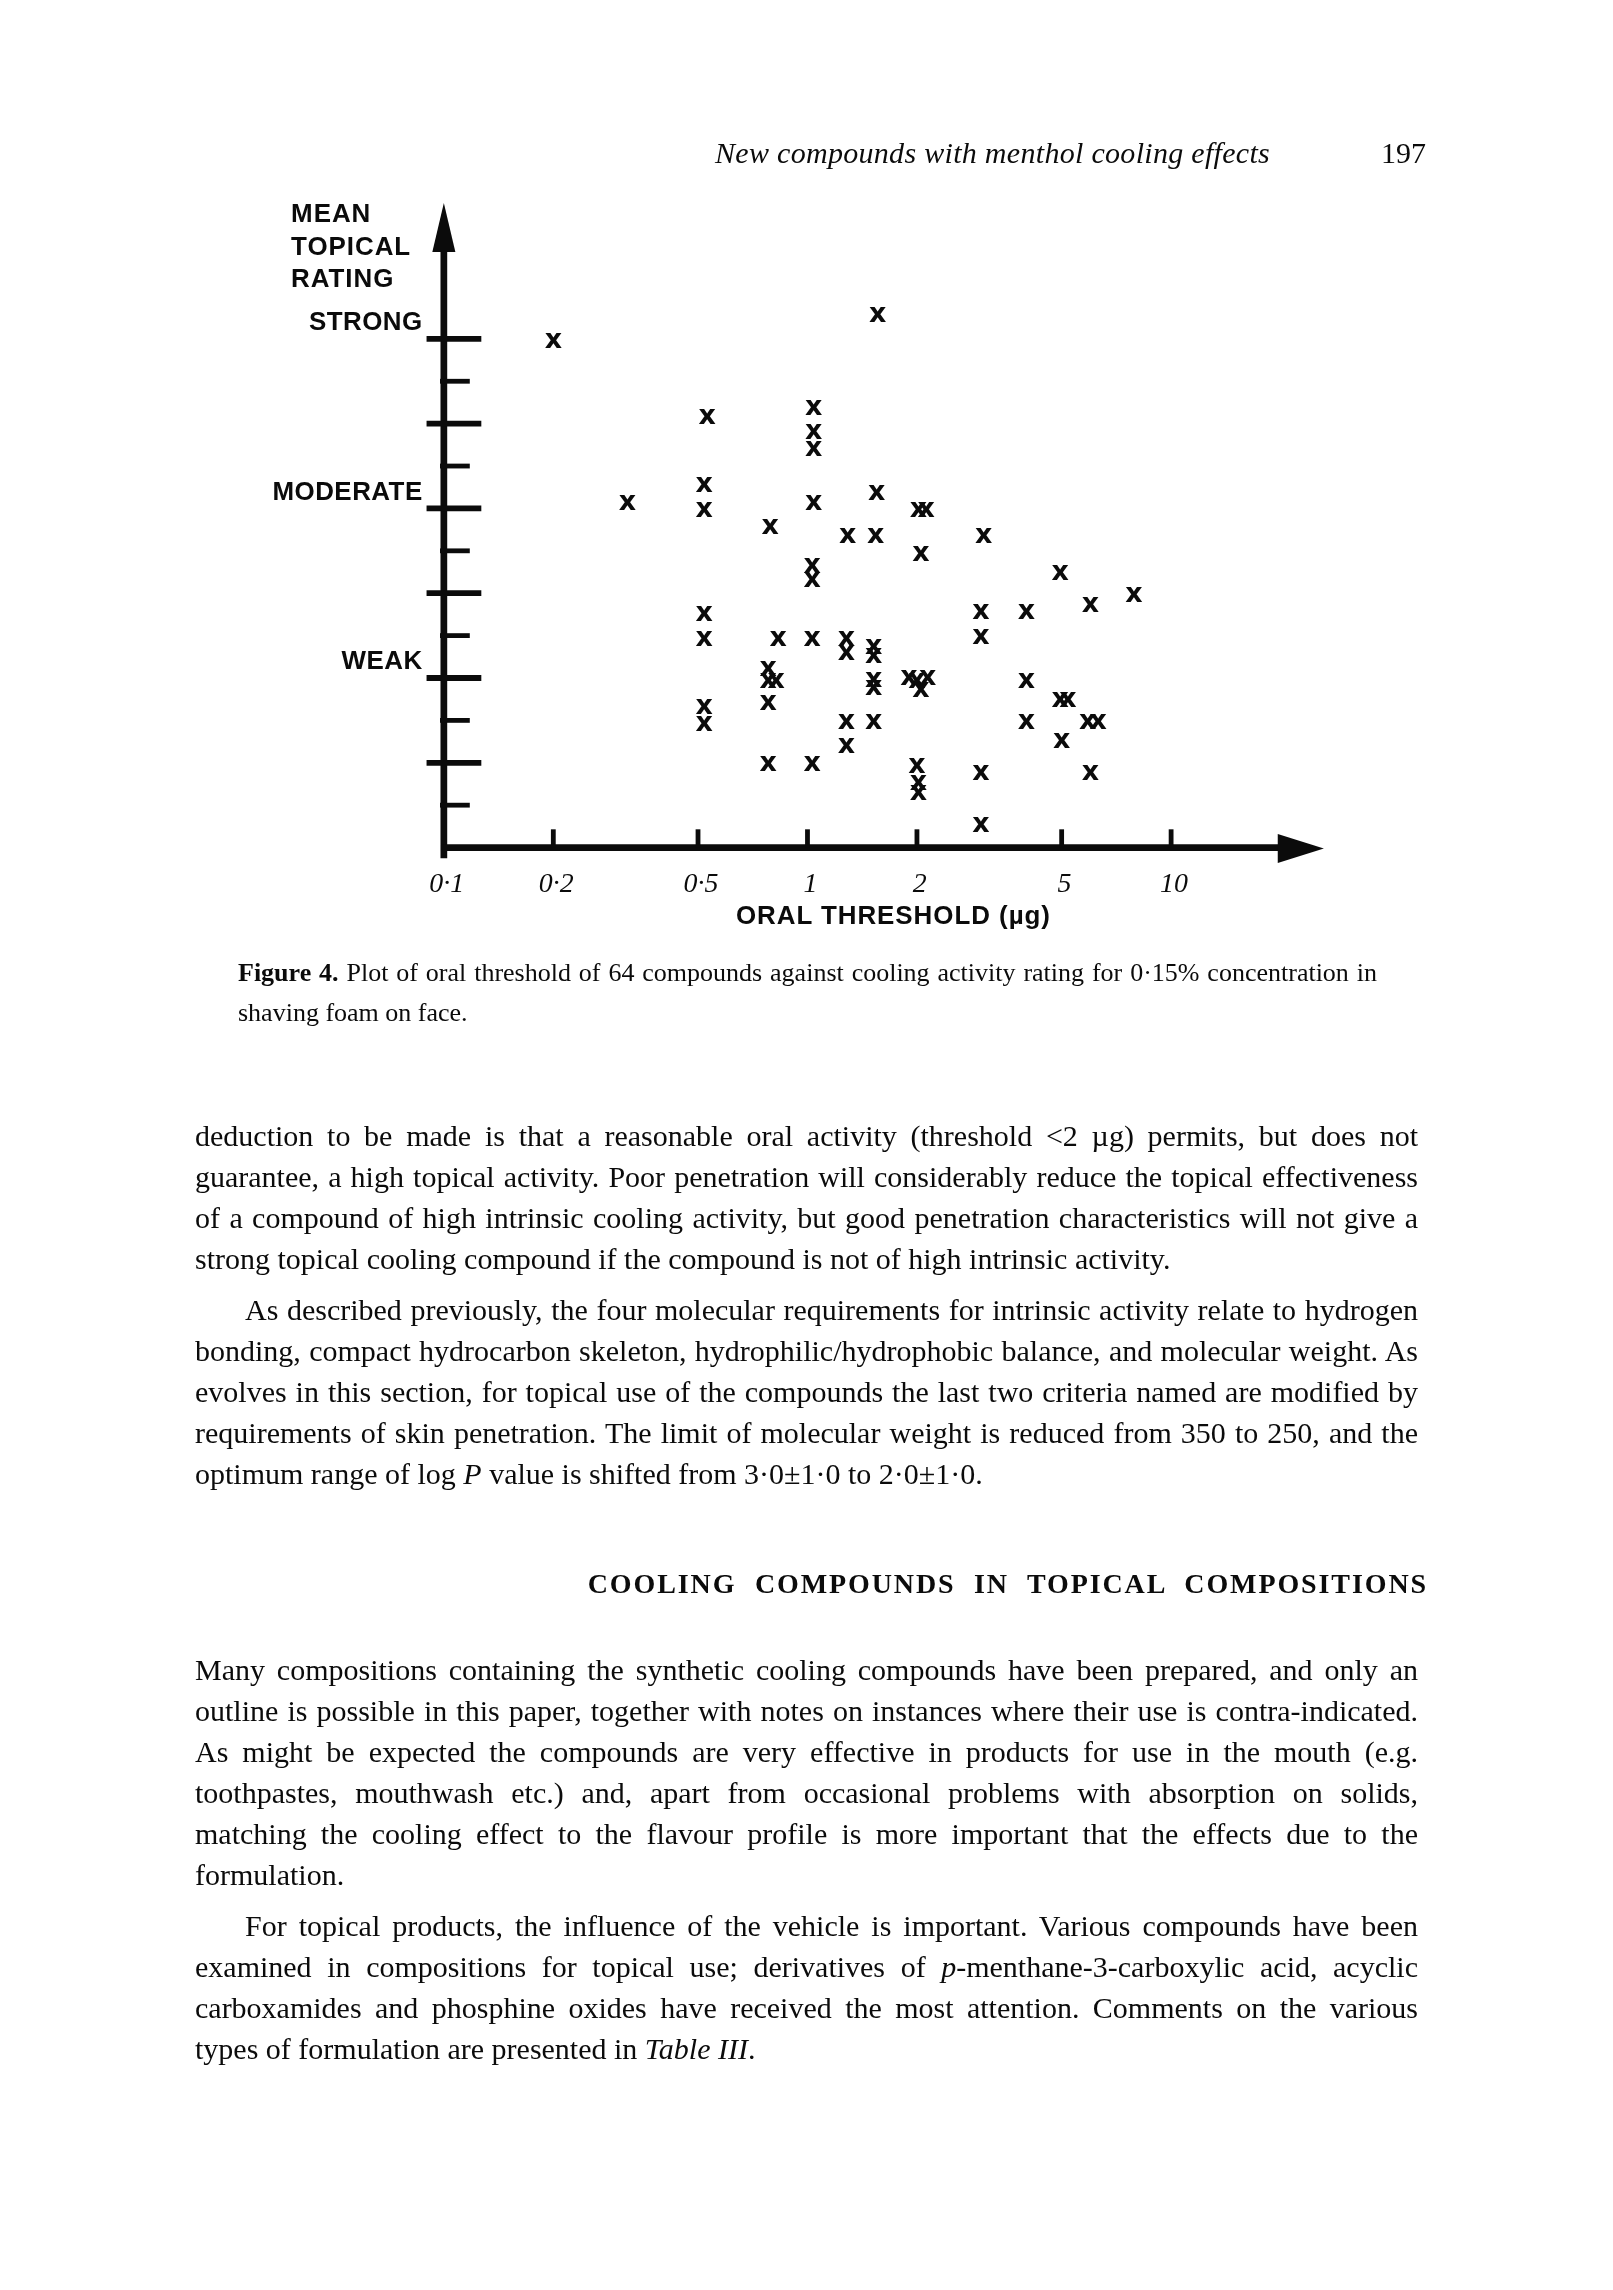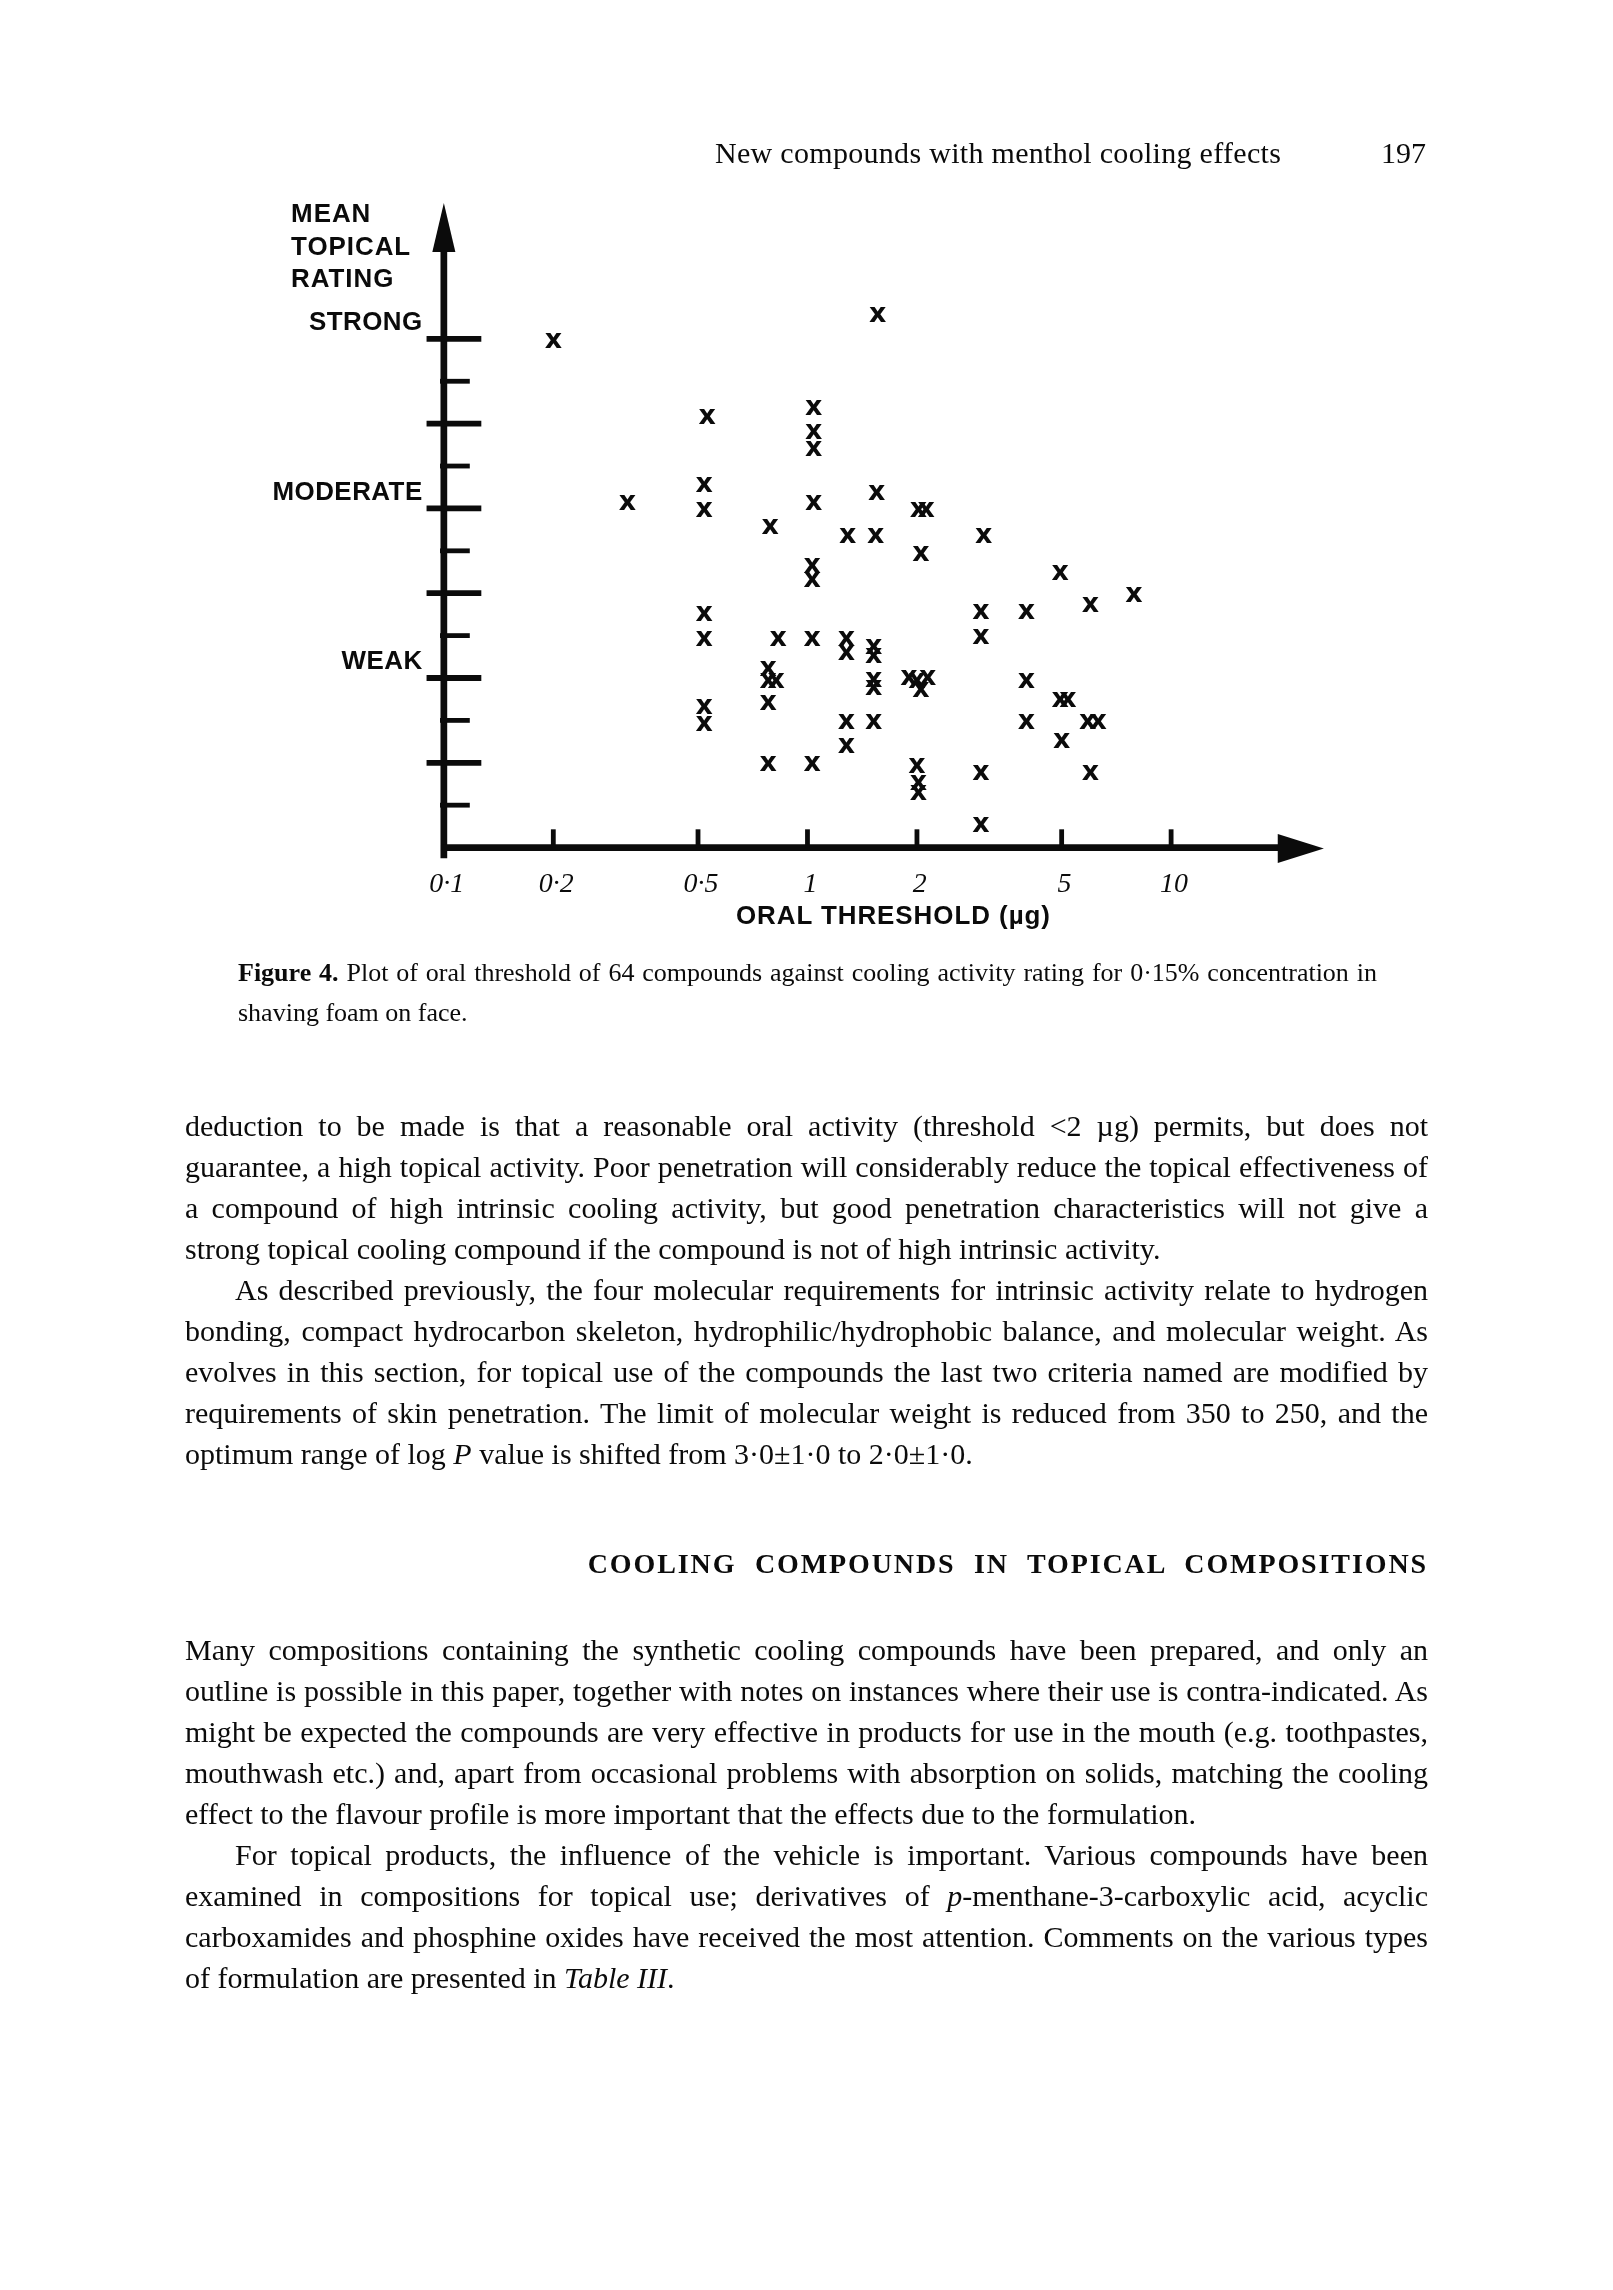--- a/index.html
+++ b/index.html
@@ -5,37 +5,37 @@
   html,body{margin:0;padding:0;background:#e8e8e8;}
   .page{
     position:relative;width:1614px;height:2290px;margin:0 auto;
     background:#ffffff;color:#0b0b0b;overflow:hidden;
     font-family:"Liberation Serif",serif;
   }
   .running-head{
     position:absolute;top:112px;left:715px;width:711px;
     display:flex;justify-content:space-between;align-items:baseline;
   }
-  .running-head .title{font-size:30px;letter-spacing:0.3px;}
+  .running-head .title{font-style:italic;font-size:30px;letter-spacing:0.3px;}
   .running-head .pagenum{font-size:30px;margin-top:24px;}
   .figure-svg{position:absolute;left:0;top:0;width:1614px;height:1038px;}
   .figure-svg text{fill:#0b0b0b;}
   .xticklab{font:italic 29px "Liberation Serif",serif;}
   .yticklab{font:bold 27px "Liberation Sans",sans-serif;letter-spacing:.5px;}
   .axlab{font:bold 27px "Liberation Sans",sans-serif;letter-spacing:1px;}
   .marker{font:bold 28px "DejaVu Sans",sans-serif;}
   .caption{
     position:absolute;left:238px;top:953px;width:1139px;
     font-size:26px;line-height:40px;text-align:justify;
   }
   .bodytext{
     position:absolute;left:185px;top:1105px;width:1243px;
     font-size:30px;line-height:41px;text-align:justify;
   }
-  .bodytext p{margin:0;}
+  .bodytext p{margin:10px;}
   .bodytext p.indent{text-indent:50px;}
   .section-heading{
     margin:69px 0 44px 0;
     font-size:28px;letter-spacing:1.9px;word-spacing:9.6px;line-height:42px;
     text-align:right;
   }
   .i{font-style:italic;}
   .b{font-weight:bold;}
 </style>
 </head>

